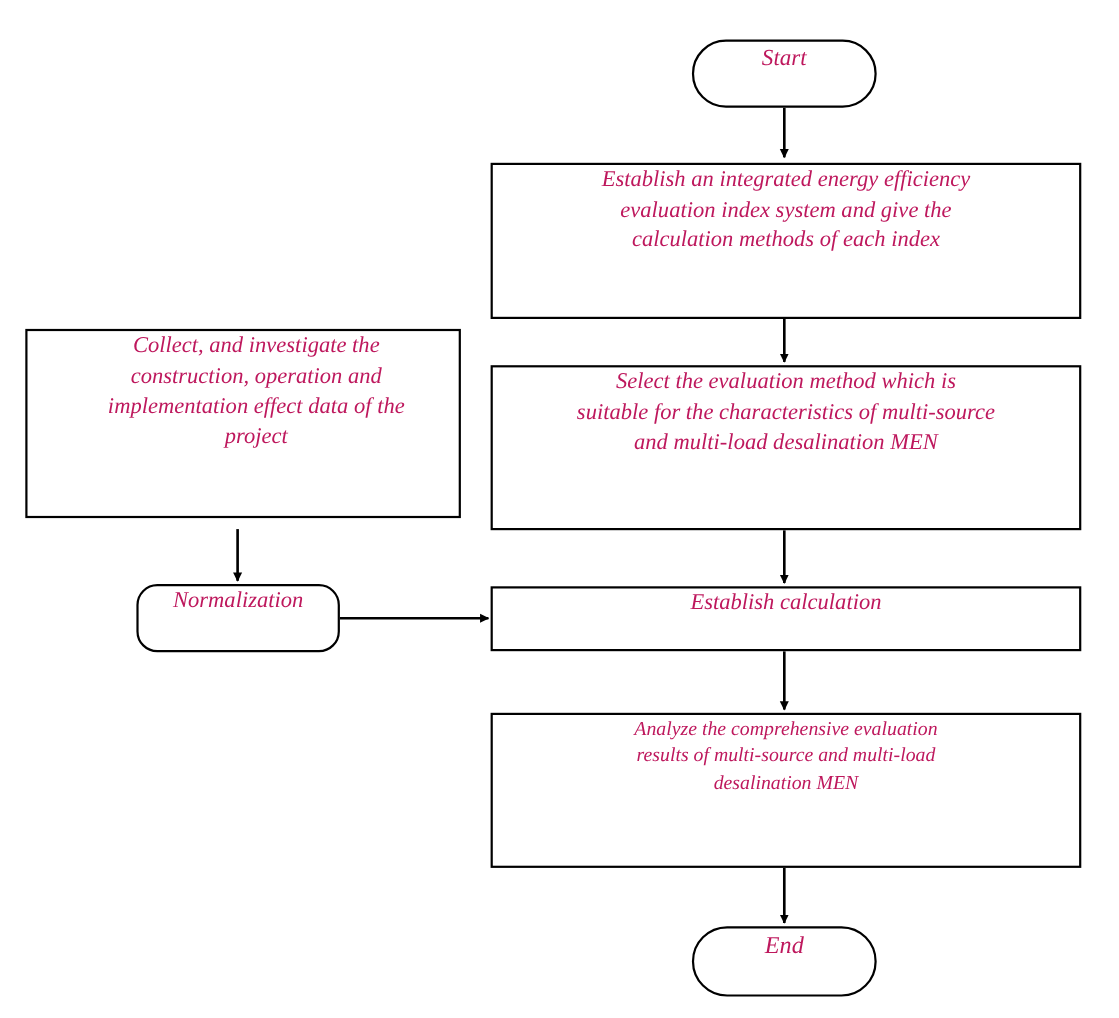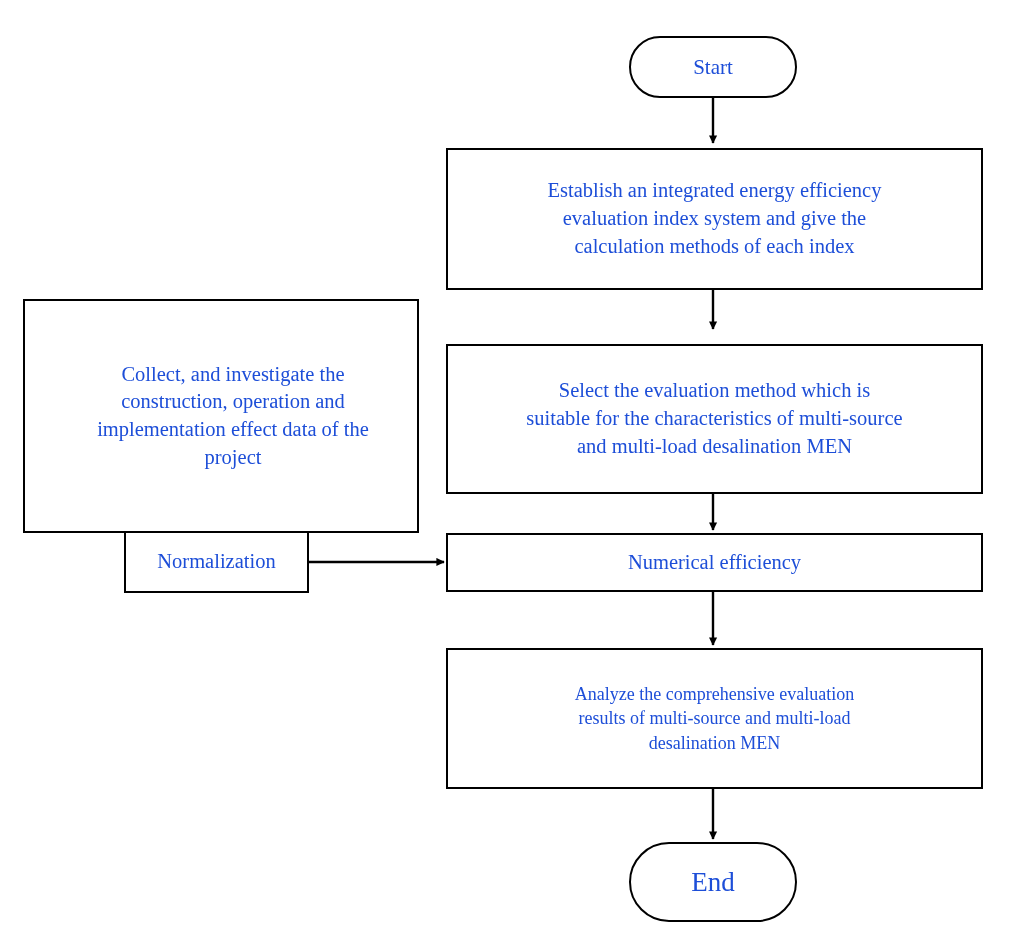--- a/index.html
+++ b/index.html
@@ -22,26 +22,27 @@
     top: 0;
     width: 1017px;
     height: 925px;
   }
   .node {
     position: absolute;
     box-sizing: border-box;
     border: 2.5px solid #000000;
     background: #ffffff;
     display: flex;
-    align-items: center;
+    align-items: flex-start;
     justify-content: center;
     text-align: center;
     line-height: 1.35;
-    color: #1d4ed8;
+    color: #be185d;
     z-index: 2;
+    font-style: italic;
   }
   .node-text {
     display: block;
     padding: 0 10px;
     white-space: pre-line;
   }
   .terminator {
     border-radius: 999px;
   }
   
@@ -49,42 +50,42 @@
     left: 629px; top: 36px; width: 168px; height: 62px;
     font-size: 21px;
   }
   #node-establish {
     left: 446px; top: 148px; width: 537px; height: 142px;
     font-size: 20.5px;
   }
   #node-select {
     left: 446px; top: 332px; width: 537px; height: 150px;
     font-size: 20.5px;
-    margin-top: 12px;
   }
   #node-collect {
-    left: 23px; top: 299px; width: 396px; height: 234px;
+    left: 23px; top: 299px; width: 396px; height: 172px;
     font-size: 20.5px;
     padding-left: 24px;
   }
   #node-normalization {
     left: 124px; top: 531px; width: 185px; height: 62px;
     font-size: 20.5px;
+    border-radius: 19px;
   }
   #node-numerical {
     left: 446px; top: 533px; width: 537px; height: 59px;
     font-size: 20.5px;
   }
   #node-analyze {
     left: 446px; top: 648px; width: 537px; height: 141px;
     font-size: 18px;
   }
   #node-end {
-    left: 629px; top: 842px; width: 168px; height: 80px;
-    font-size: 27px;
+    left: 629px; top: 842px; width: 168px; height: 64px;
+    font-size: 22px;
   }
 </style>
 </head>
 <body>
 
 <svg id="flow-canvas" viewBox="0 0 1017 925" xmlns="http://www.w3.org/2000/svg">
   <defs>
     <marker id="arrowhead" markerWidth="9" markerHeight="9" refX="7.6" refY="4.5" orient="auto" markerUnits="userSpaceOnUse">
       <path d="M0,0.4 L8.4,4.5 L0,8.6 z" fill="#000000"></path>
     </marker>
@@ -126,21 +127,21 @@
 construction, operation and
 implementation effect data of the
 project</span>
 </div>
 
 <div class="node" id="node-normalization">
   <span class="node-text">Normalization</span>
 </div>
 
 <div class="node" id="node-numerical">
-  <span class="node-text">Numerical efficiency</span>
+  <span class="node-text">Establish calculation</span>
 </div>
 
 <div class="node" id="node-analyze">
   <span class="node-text">Analyze the comprehensive evaluation
 results of multi-source and multi-load
 desalination MEN</span>
 </div>
 
 <div class="node terminator" id="node-end">
   <span class="node-text">End</span>

